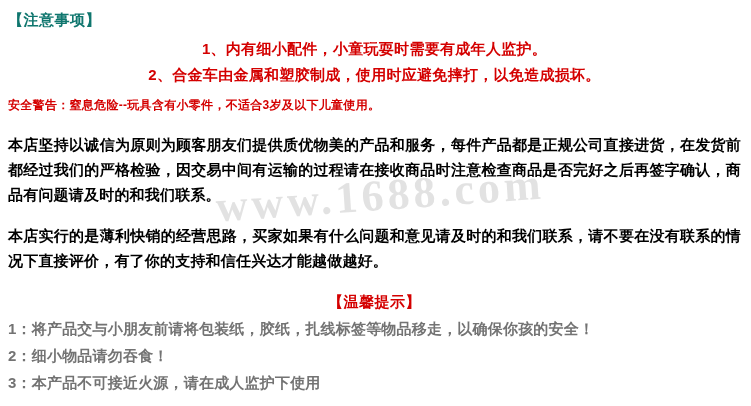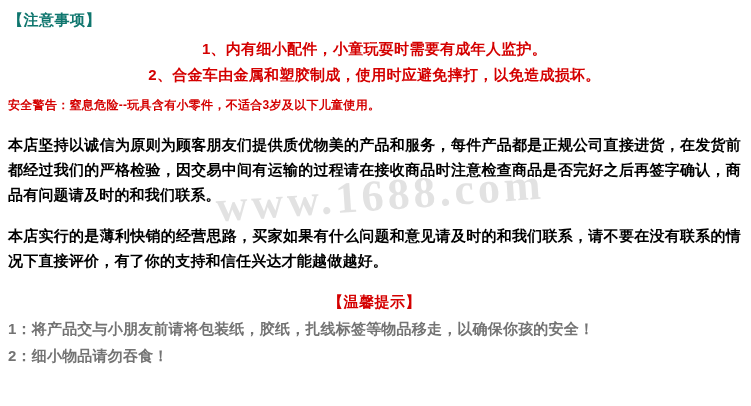--- a/index.html
+++ b/index.html
@@ -122,15 +122,16 @@
     <div class="warn">安全警告：窒息危险--玩具含有小零件，不适合3岁及以下儿童使用。</div>
 
     <div class="para p1">本店坚持以诚信为原则为顾客朋友们提供质优物美的产品和服务，每件产品都是正规公司直接进货，在发货前都经过我们的严格检验，因交易中间有运输的过程请在接收商品时注意检查商品是否完好之后再签字确认，商品有问题请及时的和我们联系。</div>
 
     <div class="para p2">本店实行的是薄利快销的经营思路，买家如果有什么问题和意见请及时的和我们联系，请不要在没有联系的情况下直接评价，有了你的支持和信任兴达才能越做越好。</div>
 
     <div class="hdr2">【温馨提示】</div>
 
     <div class="tip">1：将产品交与小朋友前请将包装纸，胶纸，扎线标签等物品移走，以确保你孩的安全！</div>
     <div class="tip">2：细小物品请勿吞食！</div>
+    <div class="tip">3：本产品不可接近火源，请在成人监护下使用</div>
 
   </div>
 </div>
 
 </body></html>

